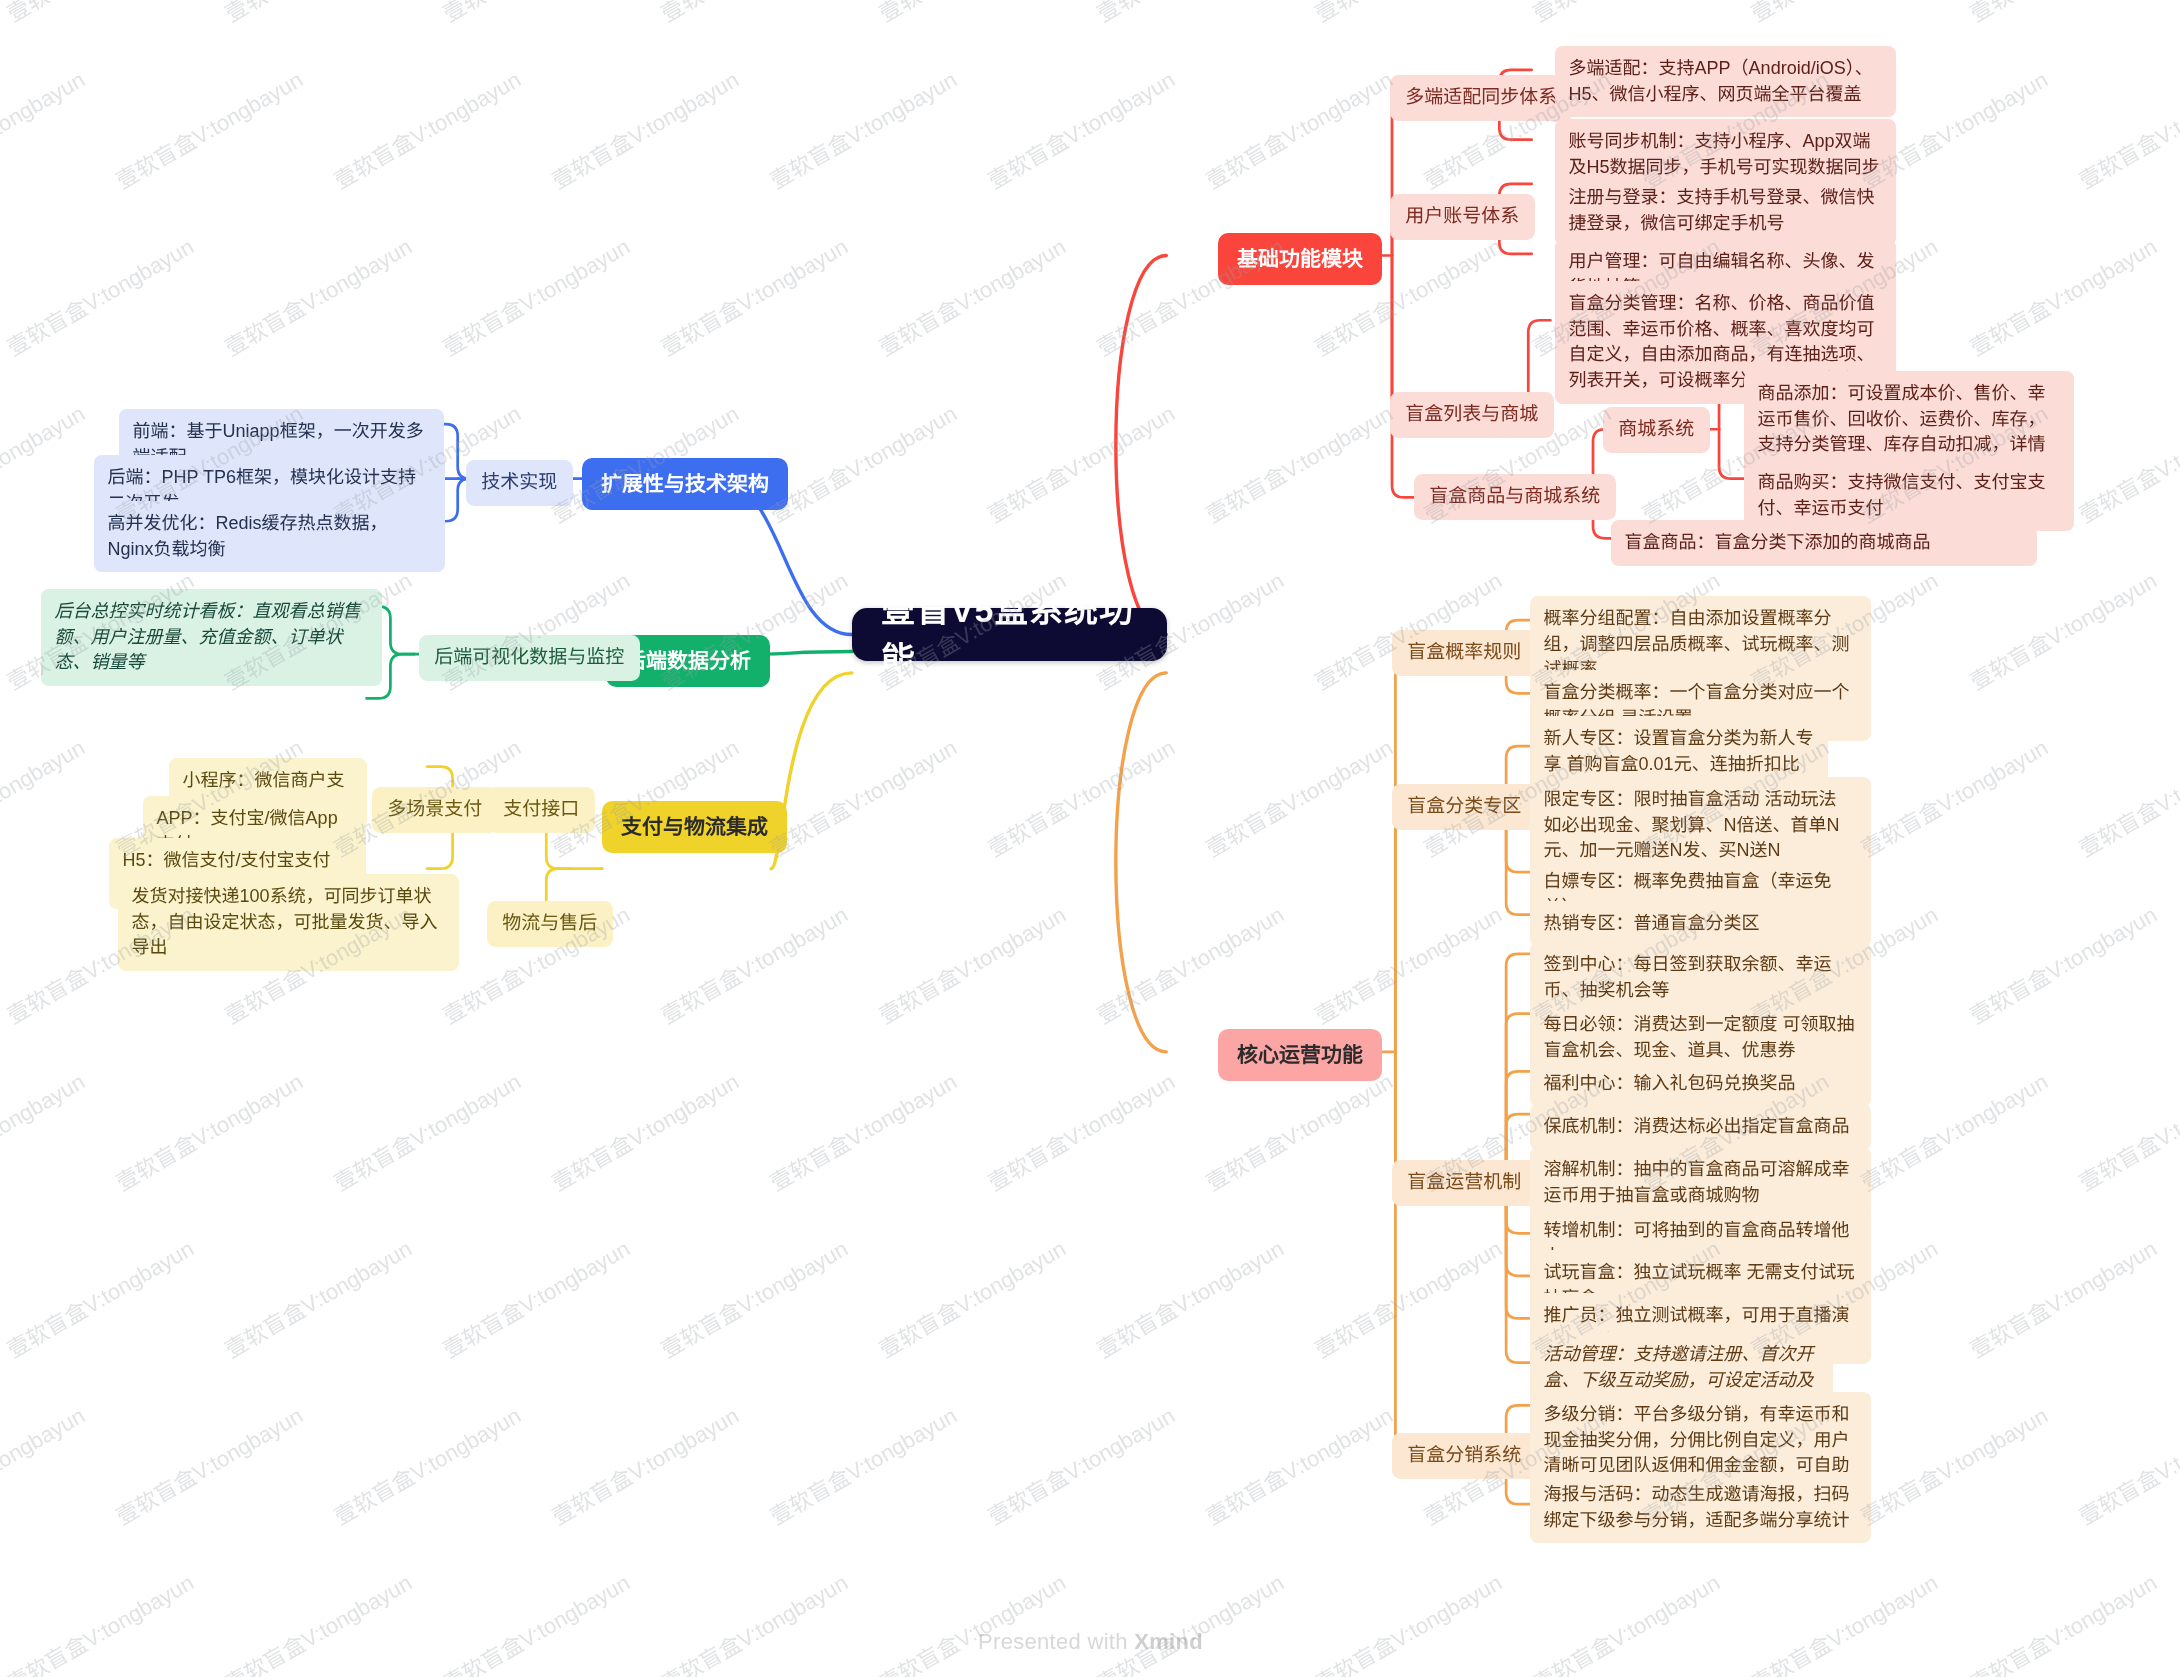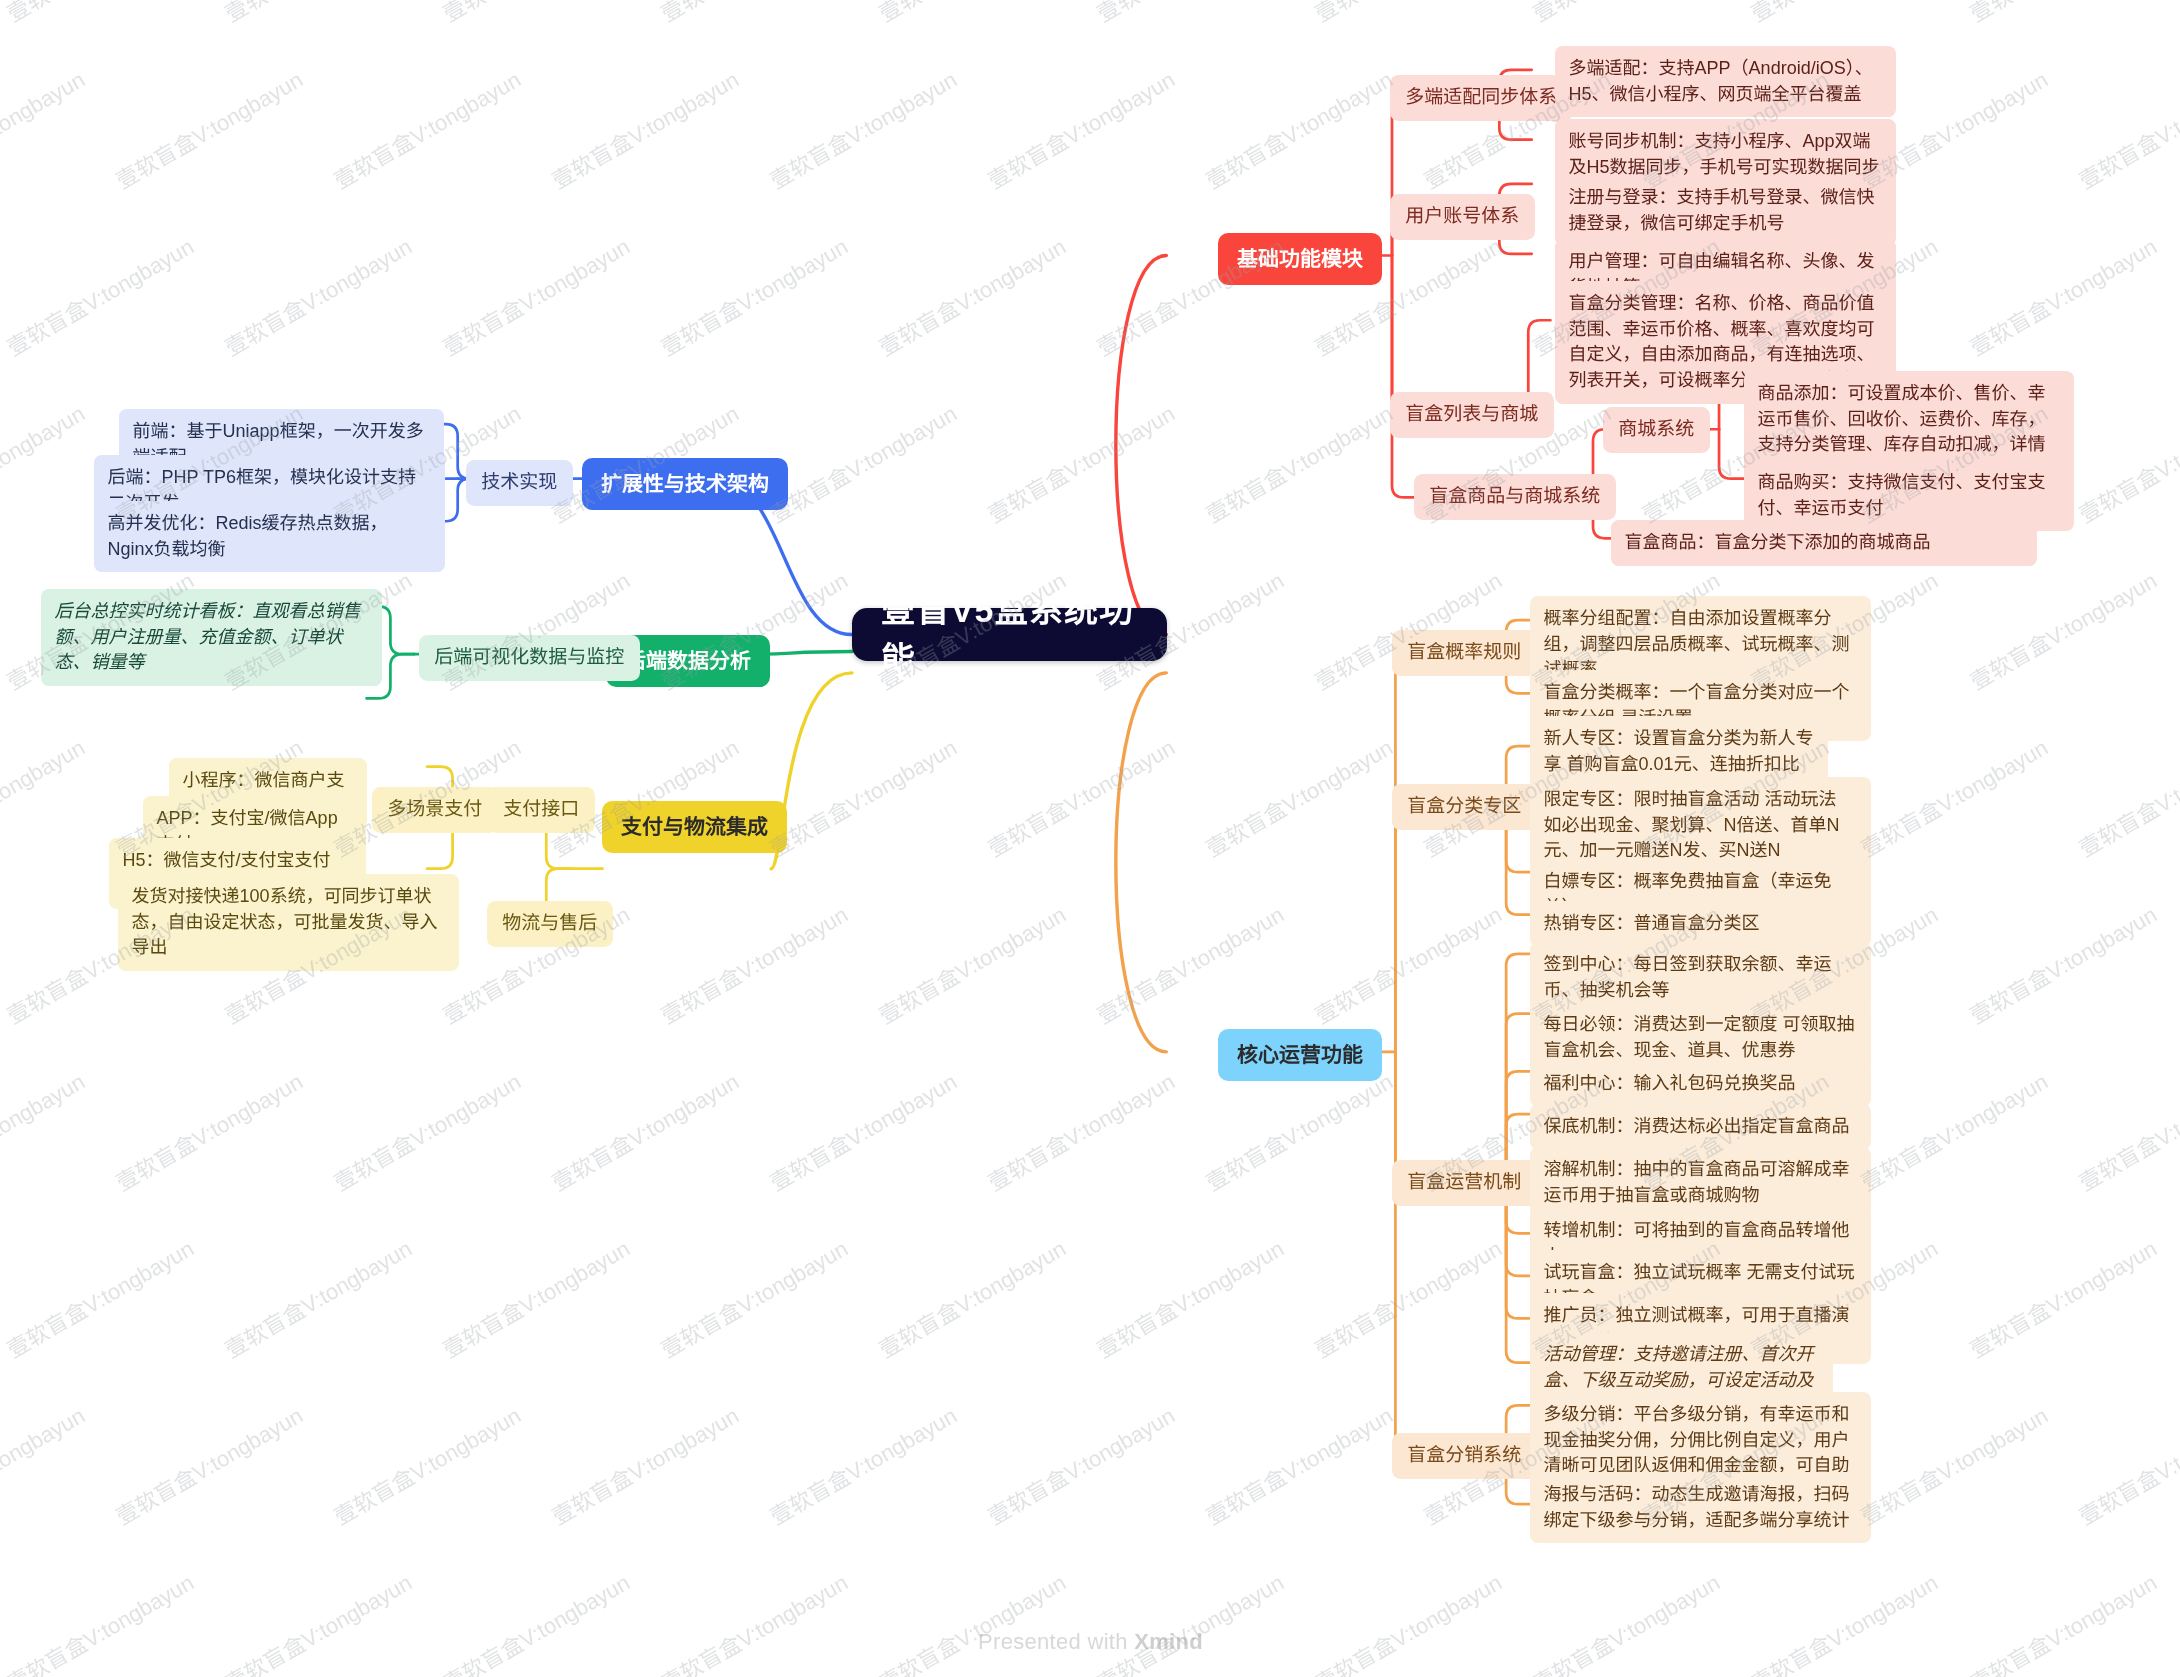--- a/index.html
+++ b/index.html
@@ -93,21 +93,21 @@
     padding: 10.2px 13.6px;
     border-radius: 7.7px;
     align-items: flex-start;
     display: block;
   }
   .bg-red-main  { background:#f9453b; }
   .bg-red-sub   { background:#fbdcd7; color:#7d2a20; }
   .bg-red-leaf  { background:#fbdcd7; color:#5d2018; }
 
   .bg-org-main  { background:#f5a council; }
-  .bg-org-main  { background:#7dd3fc; }
+  .bg-org-main  { background:#fca5a5; }
   .bg-org-sub   { background:#fbe7d2; color:#7a4a18; }
   .bg-org-leaf  { background:#fceddb; color:#5d3a14; }
 
   .bg-blue-main { background:#3d6ef0; }
   .bg-blue-sub  { background:#dfe6fb; color:#2c3d70; }
   .bg-blue-leaf { background:#dfe6fb; color:#23304f; }
 
   .bg-grn-main  { background:#12b06b; }
   .bg-grn-sub   { background:#d9f2e4; color:#1d5c3c; }
   .bg-grn-leaf  { background:#d9f2e4; color:#18493a;font-style:italic; }

